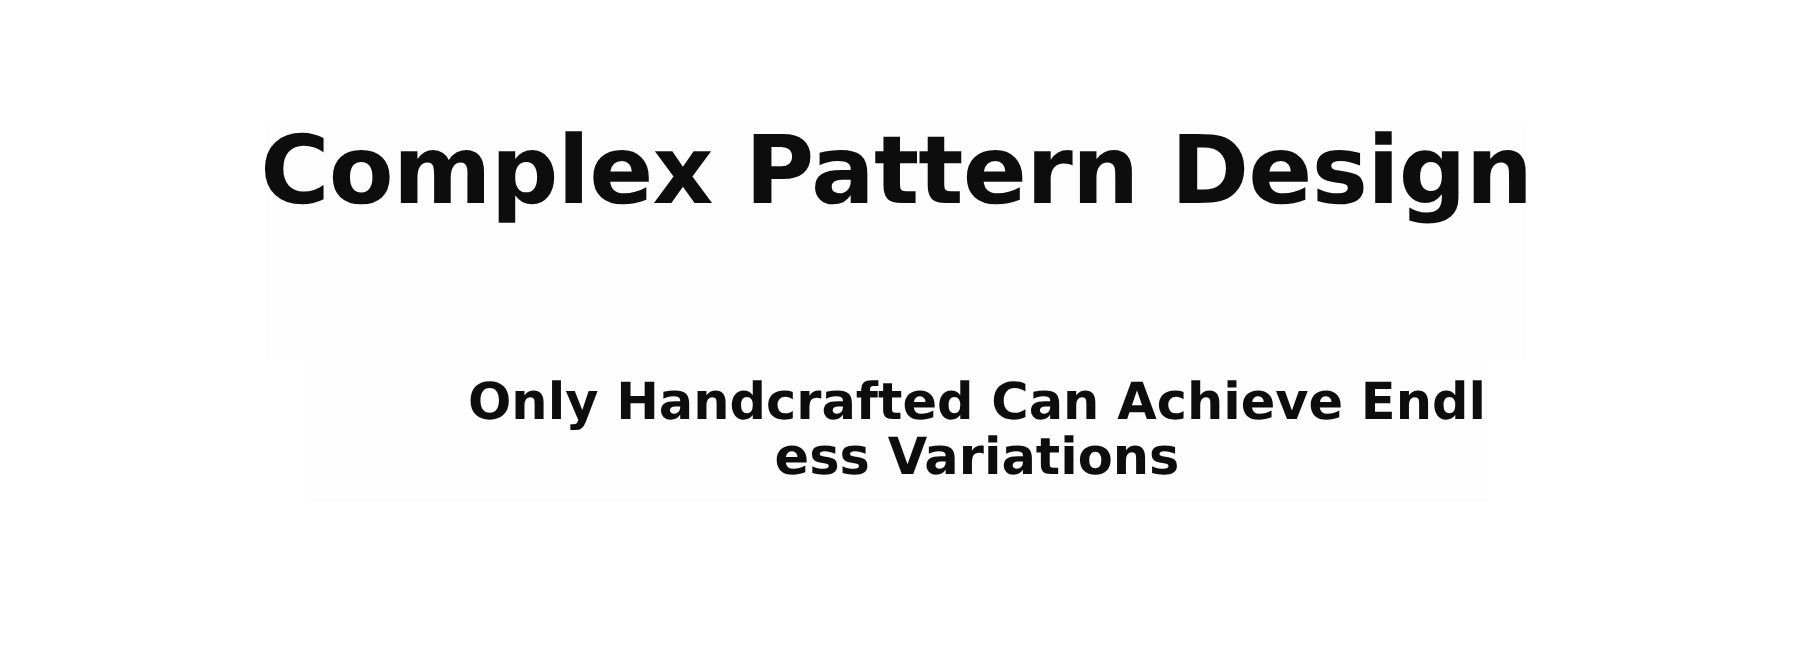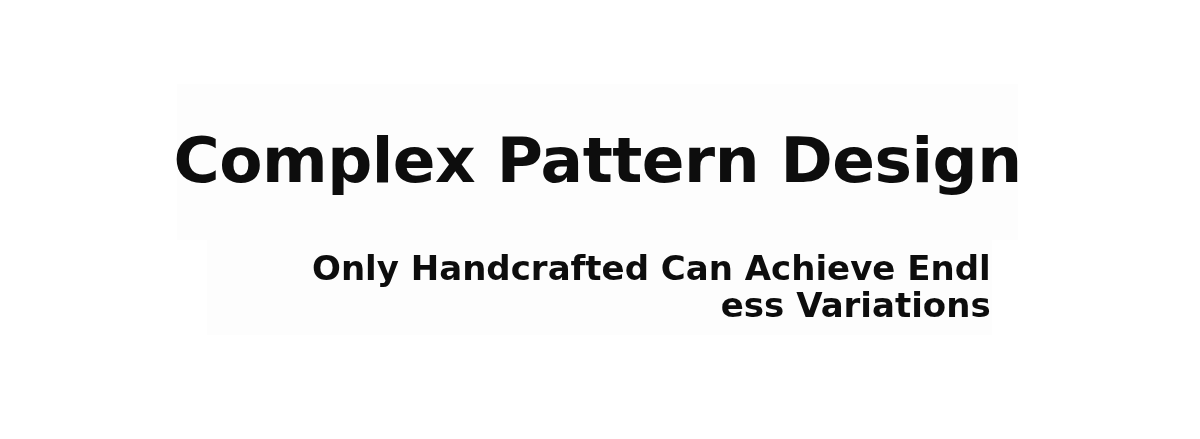--- a/index.html
+++ b/index.html
@@ -26,21 +26,21 @@
   }
 
   #title-block {
     position: absolute;
     left: 177px;
     top: 84px;
     width: 841px;   
     height: 156px;  
     background: #fdfdfd;
     display: flex;
-    align-items: center;
+    align-items: flex-start;
     justify-content: center;
   }
 
   #subtitle-block {
     position: absolute;
     left: 207px;
     top: 240px;
     width: 785px;   
     height: 95px;   
     background: #fdfdfd;
@@ -62,21 +62,21 @@
   #subtitle-text {
     position: absolute;
     left: 105px;   
     top: 10px;
     margin: 0;
     font-family: "DejaVu Sans", sans-serif;
     font-weight: bold;
     font-size: 34px;
     line-height: 37px;
     color: #0d0d0d;
-    text-align: right;
+    text-align: center;
     white-space: pre;   
   }
 </style>
 </head>
 <body>
 
 <div id="slide-canvas">
 
   <div id="title-block">
     <h1 id="title-text">Complex Pattern Design</h1>

